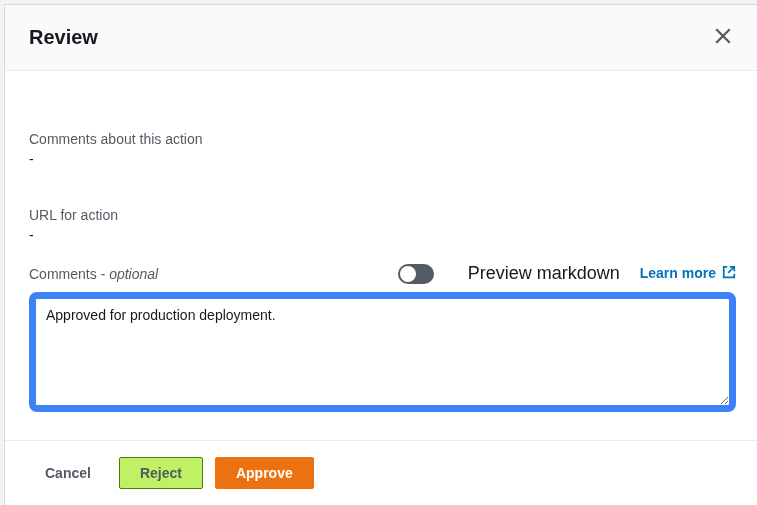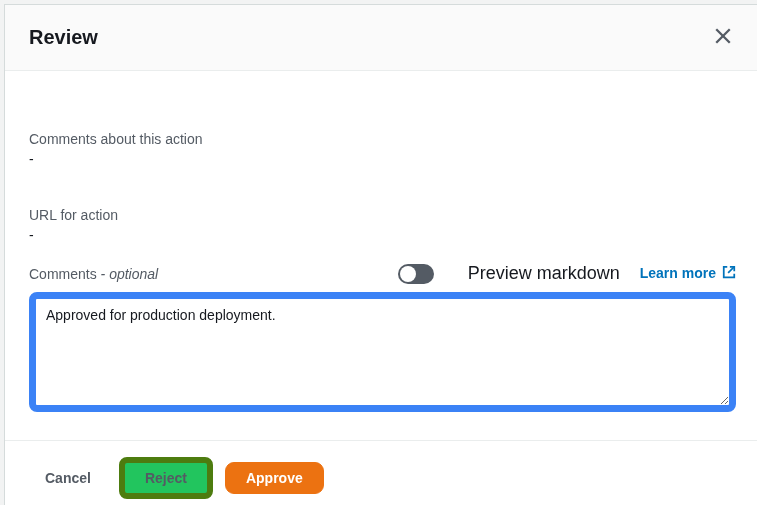--- a/index.html
+++ b/index.html
@@ -143,34 +143,34 @@
     .btn-text {
       background: none;
       border: none;
       font-size: 14px;
       font-weight: 700;
       color: #545b64;
       cursor: pointer;
       padding: 8px 16px;
     }
     .btn-outline {
-      background: #22c55e;
-      border: 6px solid #4d7c0f;
-      border-radius: 8px;
+      background: #bef264;
+      border: 1px solid #4d7c0f;
+      border-radius: 2px;
       font-size: 14px;
       font-weight: 700;
       color: #545b64;
       cursor: pointer;
       padding: 7px 20px;
       font-family: inherit;
     }
     .btn-primary {
       background: #ec7211;
       border: 1px solid #ec7211;
-      border-radius: 9px;
+      border-radius: 2px;
       font-size: 14px;
       font-weight: 700;
       color: #fff;
       cursor: pointer;
       padding: 7px 20px;
       font-family: inherit;
     }
   </style>
 </head>
 <body>

